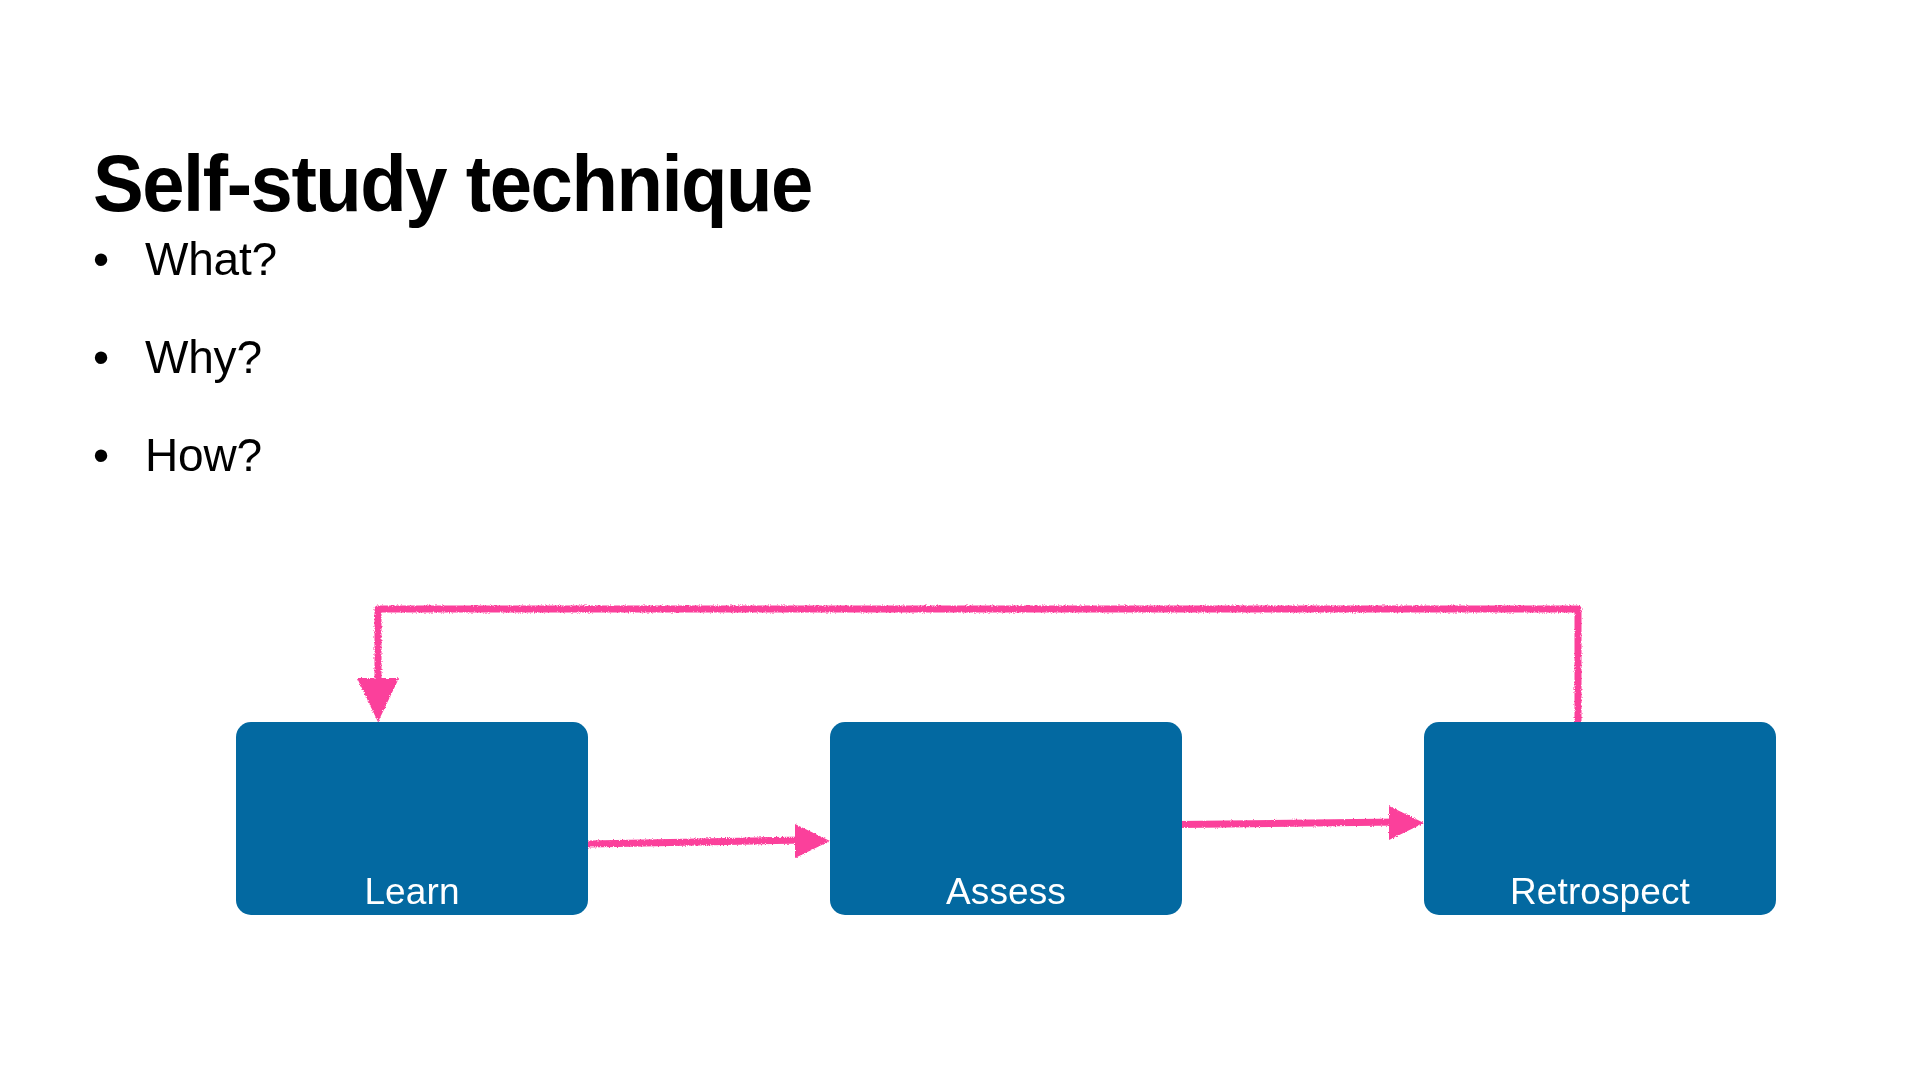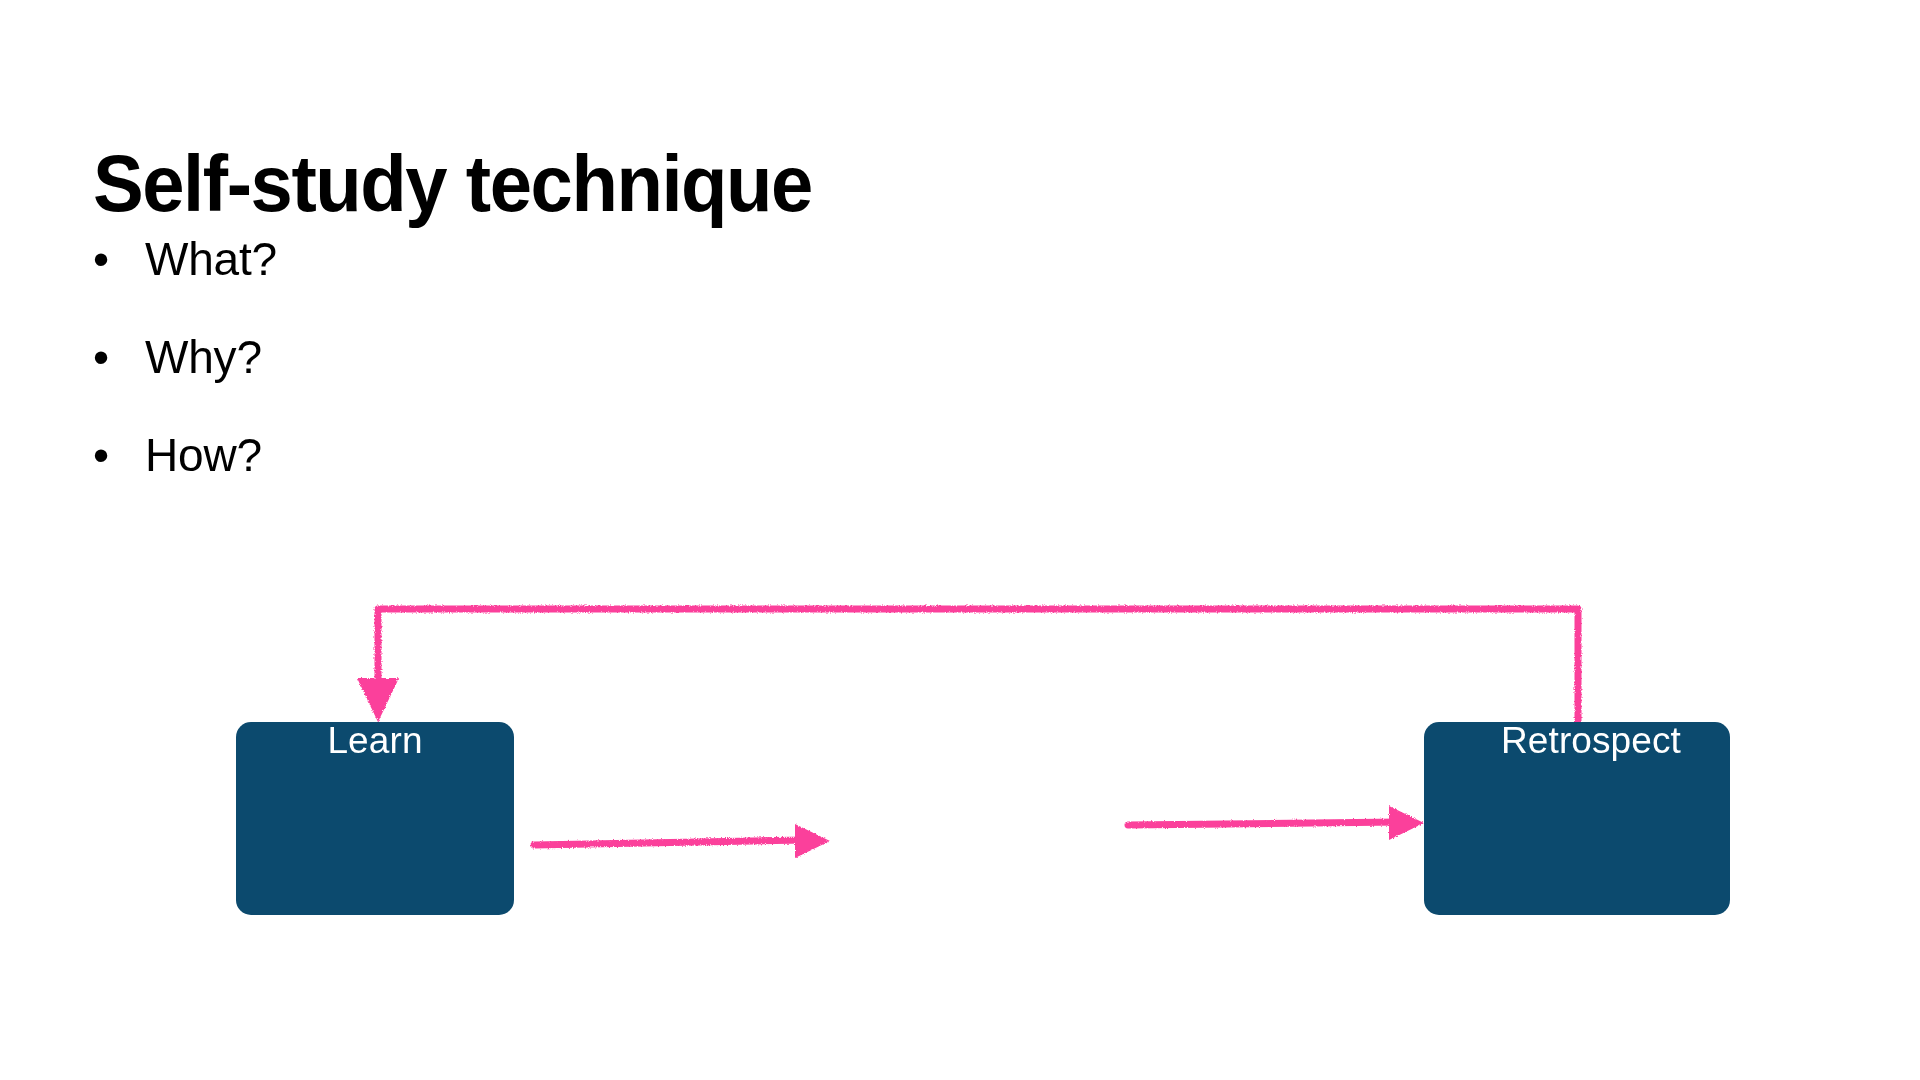--- a/index.html
+++ b/index.html
@@ -82,41 +82,41 @@
     position: absolute;
     left: 0;
     top: 0;
     width: 1920px;
     height: 1080px;
     pointer-events: none;
   }
 
   .flow-node {
     position: absolute;
-    width: 278px;
+    width: 352px;
     height: 193px;
     border-radius: 15px;
-    background: #0c4a6e;
+    background: #0369a1;
     display: flex;
-    align-items: flex-start;
+    align-items: flex-end;
     justify-content: center;
   }
   .flow-node .node-label {
     color: #ffffff;
     font-size: 37px;
     line-height: 42px;
     font-weight: 400;
     letter-spacing: 0.1px;
     position: relative;
     top: -2px;
   }
 
   #node-learn      { left: 236px;  top: 722px; }
   #node-assess     { left: 830px;  top: 722px; }
-  #node-retrospect { left: 1424px; top: 722px; padding-left: 28px; }
+  #node-retrospect { left: 1424px; top: 722px; }
 </style>
 </head>
 <body>
 
 <div id="slide">
 
   <h1 id="slide-title">Self-study technique</h1>
 
   <ul id="bullet-list">
     <li>
@@ -160,19 +160,22 @@
       <g filter="url(#roughen)">
         <path d="M 1578 722 L 1578 609 L 378 609 L 378 690" stroke="#fb3f9b" stroke-width="7" fill="none" stroke-linecap="round" stroke-linejoin="round"></path>
         <path d="M 357 678 L 399 678 L 378 722 Z" fill="#fb3f9b"></path>
       </g>
     </svg>
 
     <div class="flow-node" id="node-learn">
       <span class="node-label">Learn</span>
     </div>
 
+    <div class="flow-node" id="node-assess">
+      <span class="node-label">Assess</span>
+    </div>
 
     <div class="flow-node" id="node-retrospect">
       <span class="node-label">Retrospect</span>
     </div>
 
   </div>
 </div>
 
 </body></html>

